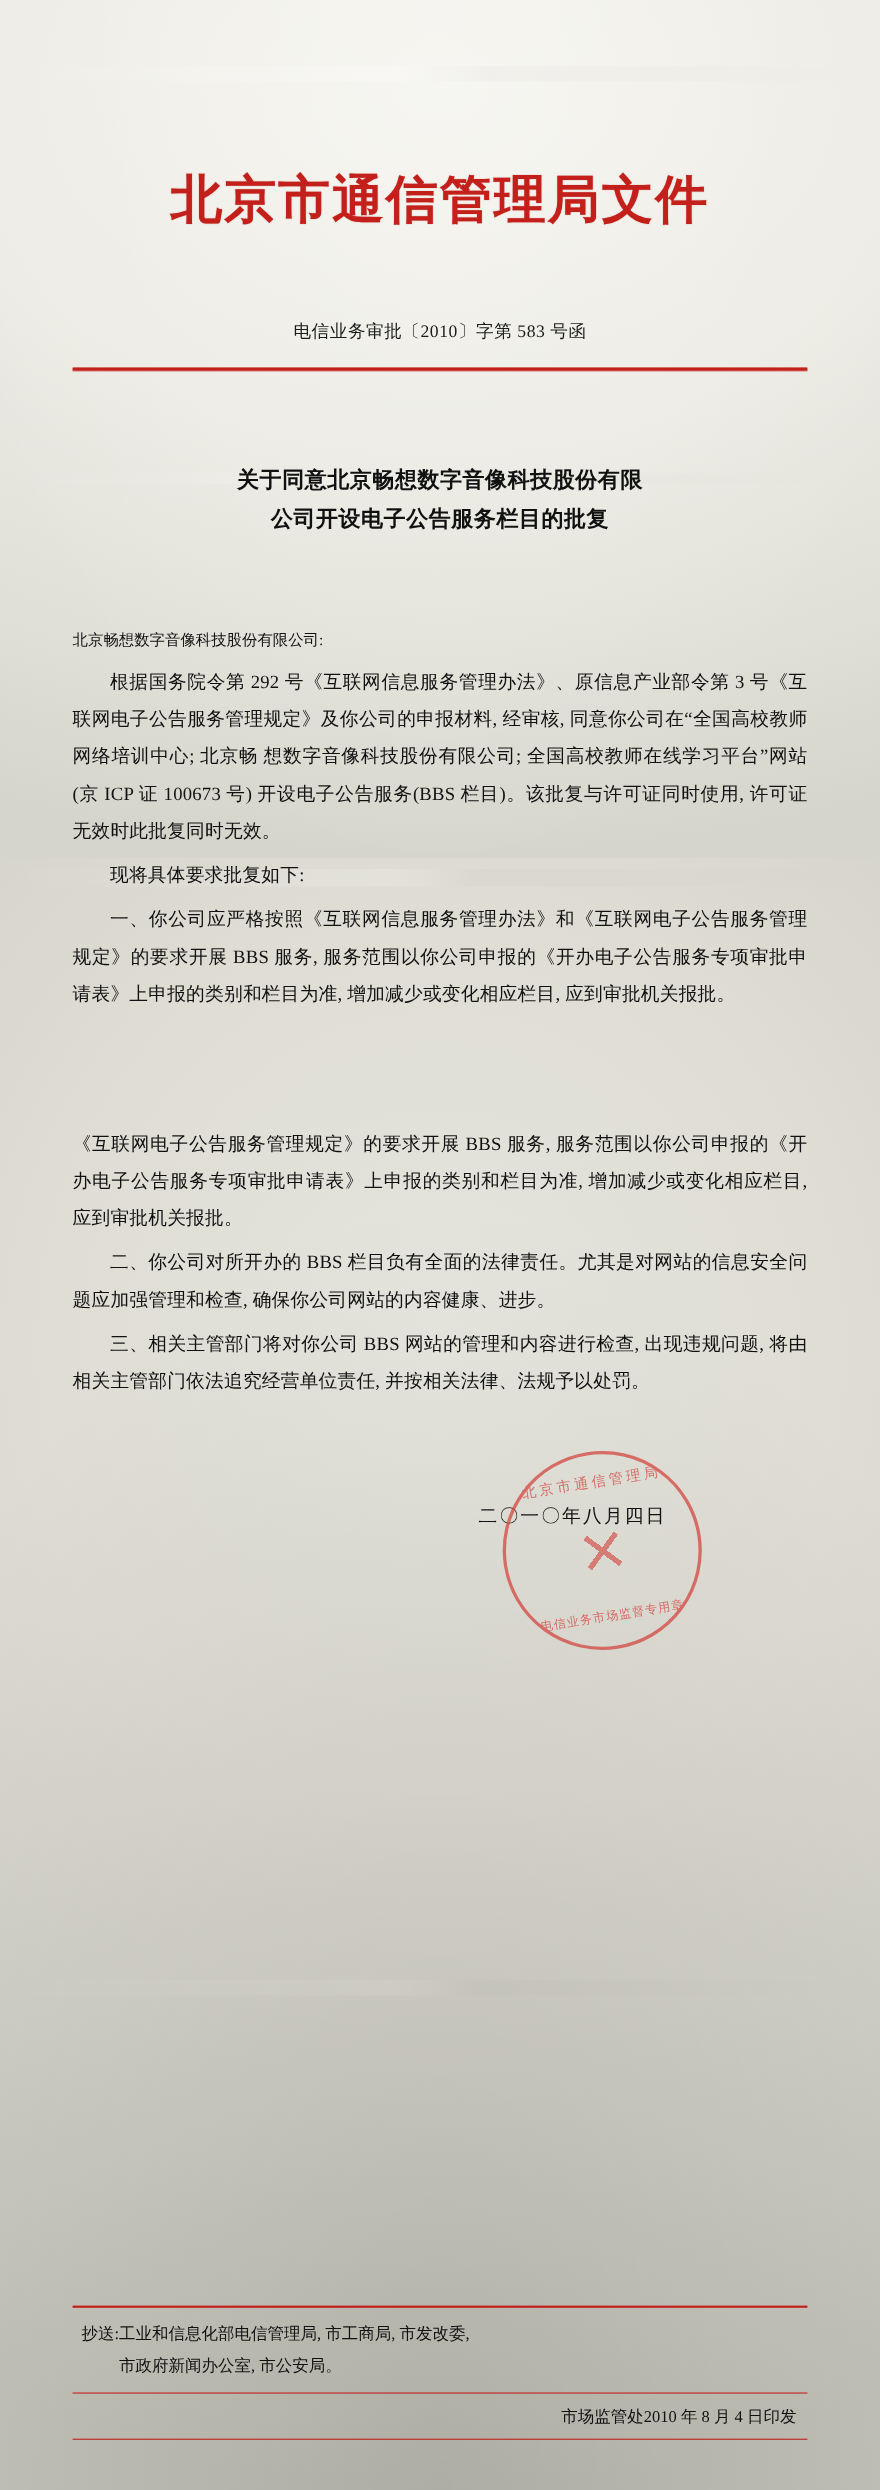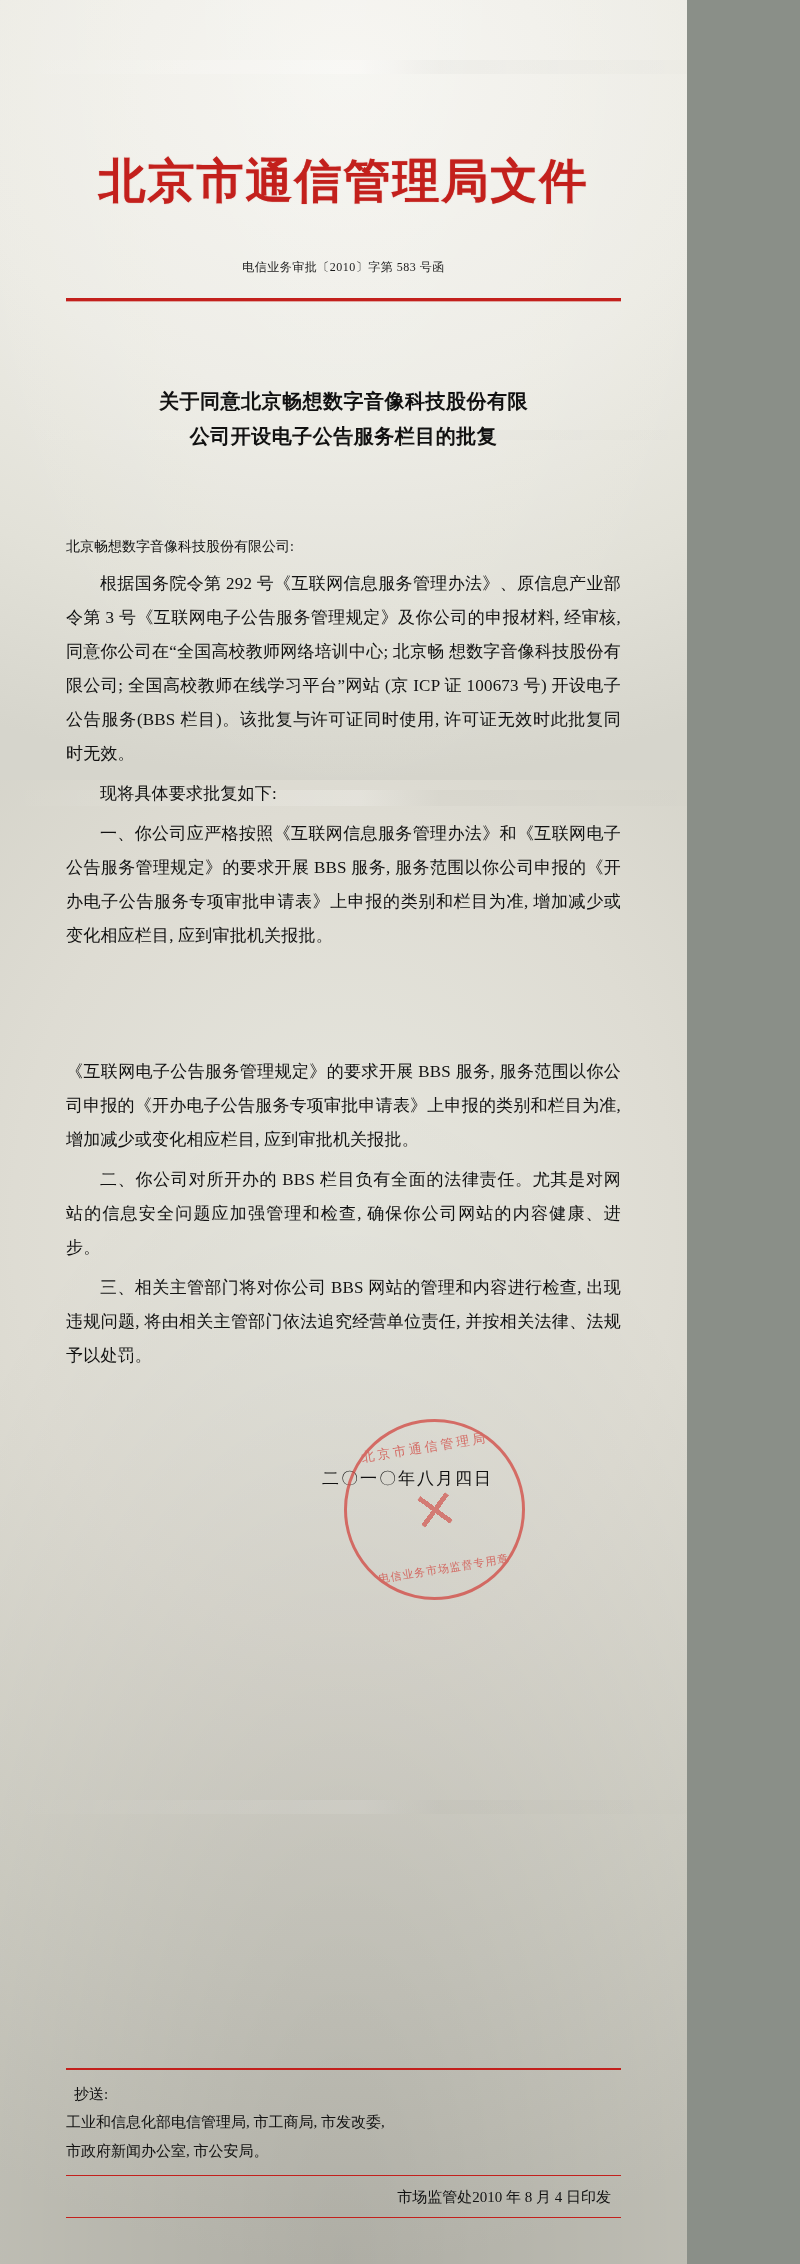--- a/index.html
+++ b/index.html
@@ -9,21 +9,21 @@
   }
   body {
     width: 800px;
     min-height: 2264px;
     font-family: "Liberation Serif", "DejaVu Serif", serif;
   }
 
   
   .doc {
     position: relative;
-    width: 687px;
+    width: 800px;
     height: 2264px;
     overflow: hidden;
     background:
       linear-gradient(180deg, #cfd3cc 0%, #c9cdc6 18%, #bfc4bc 40%, #b4b9b1 55%, #b9bdb5 72%, #c2c6be 88%, #b6bab2 100%);
   }
 
   
   .sheet {
     position: absolute;
     left: 0;
@@ -72,23 +72,23 @@
     font-family: "Liberation Serif", "DejaVu Serif", serif;
     font-weight: bold;
     font-size: 47px;
     letter-spacing: 2px;
     margin: 0;
     padding-top: 150px;
     text-shadow: 0 0 1px rgba(190,30,25,.6);
   }
   .doc-number {
     text-align: center;
-    font-size: 12px;
+    font-size: 16px;
     color: #1b1b1b;
-    margin-top: 46px;
+    margin-top: 78px;
     letter-spacing: .5px;
   }
   .red-rule {
     height: 3px;
     background: #c3201c;
     margin: 22px 0 0 0;
     box-shadow: 0 1px 0 rgba(195,32,28,.35);
   }
 
   
@@ -190,21 +190,20 @@
     height: 2px;
     background: #c3201c;
     margin-bottom: 10px;
   }
   .foot-rule.thin { height: 1px; margin: 10px 0; }
   .cc-row {
     display: flex;
     font-size: 15px;
     color: #111;
     line-height: 1.9;
-    flex-direction: column;
   }
   .cc-label { white-space: nowrap; padding-left: 8px; }
   .cc-body { }
   .foot-bottom {
     display: flex;
     justify-content: flex-end;
     font-size: 15px;
     color: #111;
     padding: 2px 10px 0 8px;
   }

